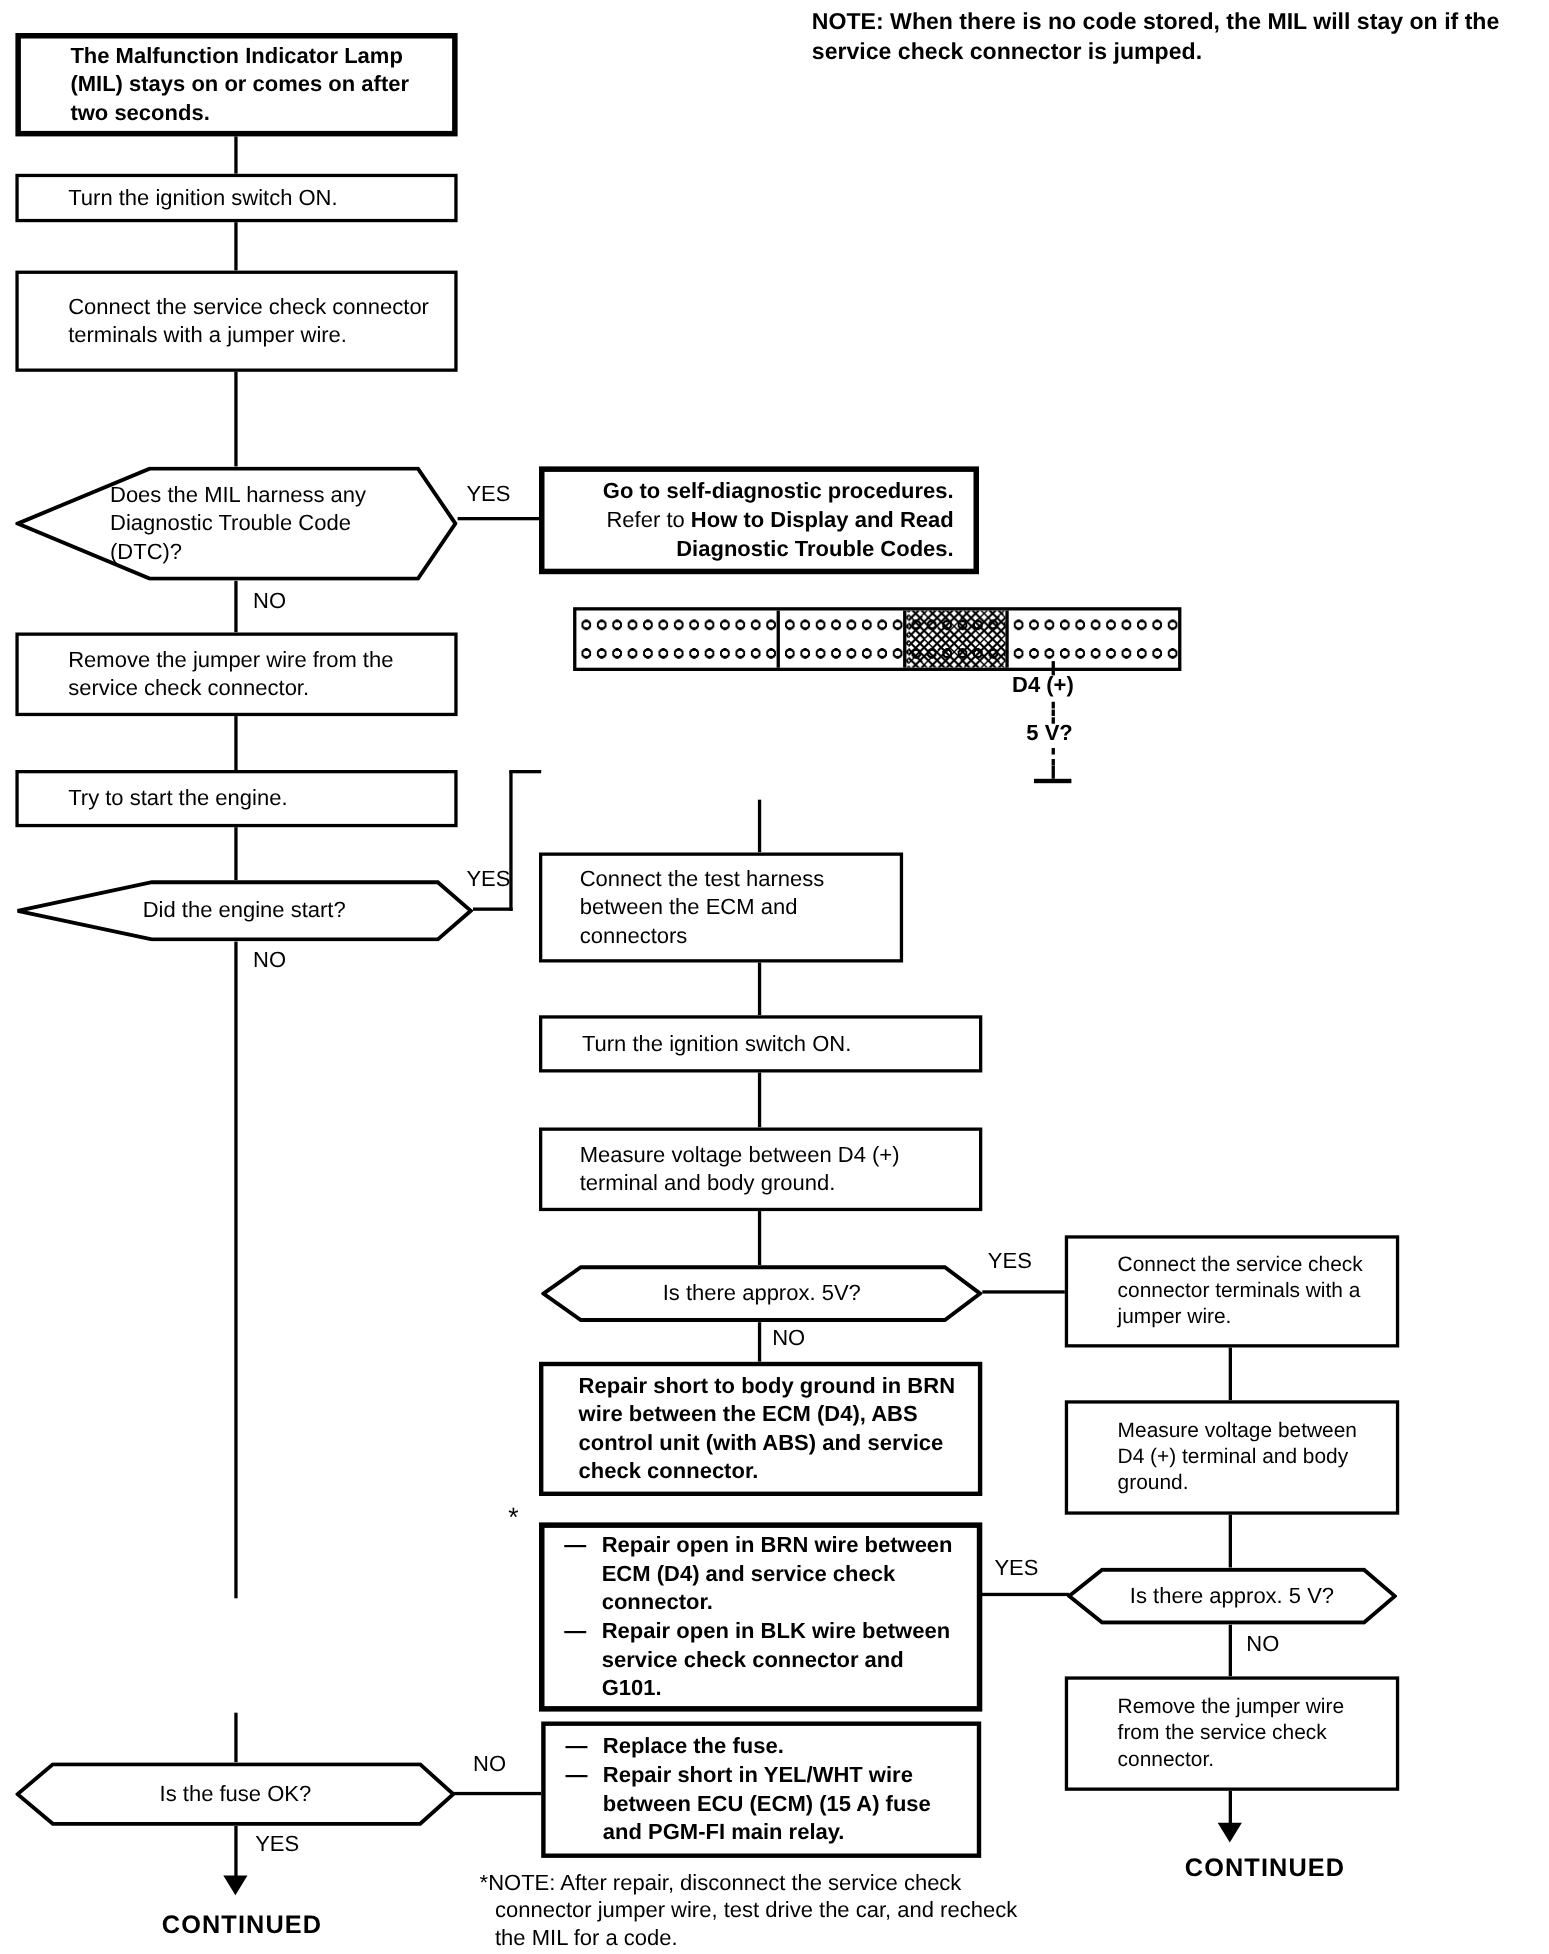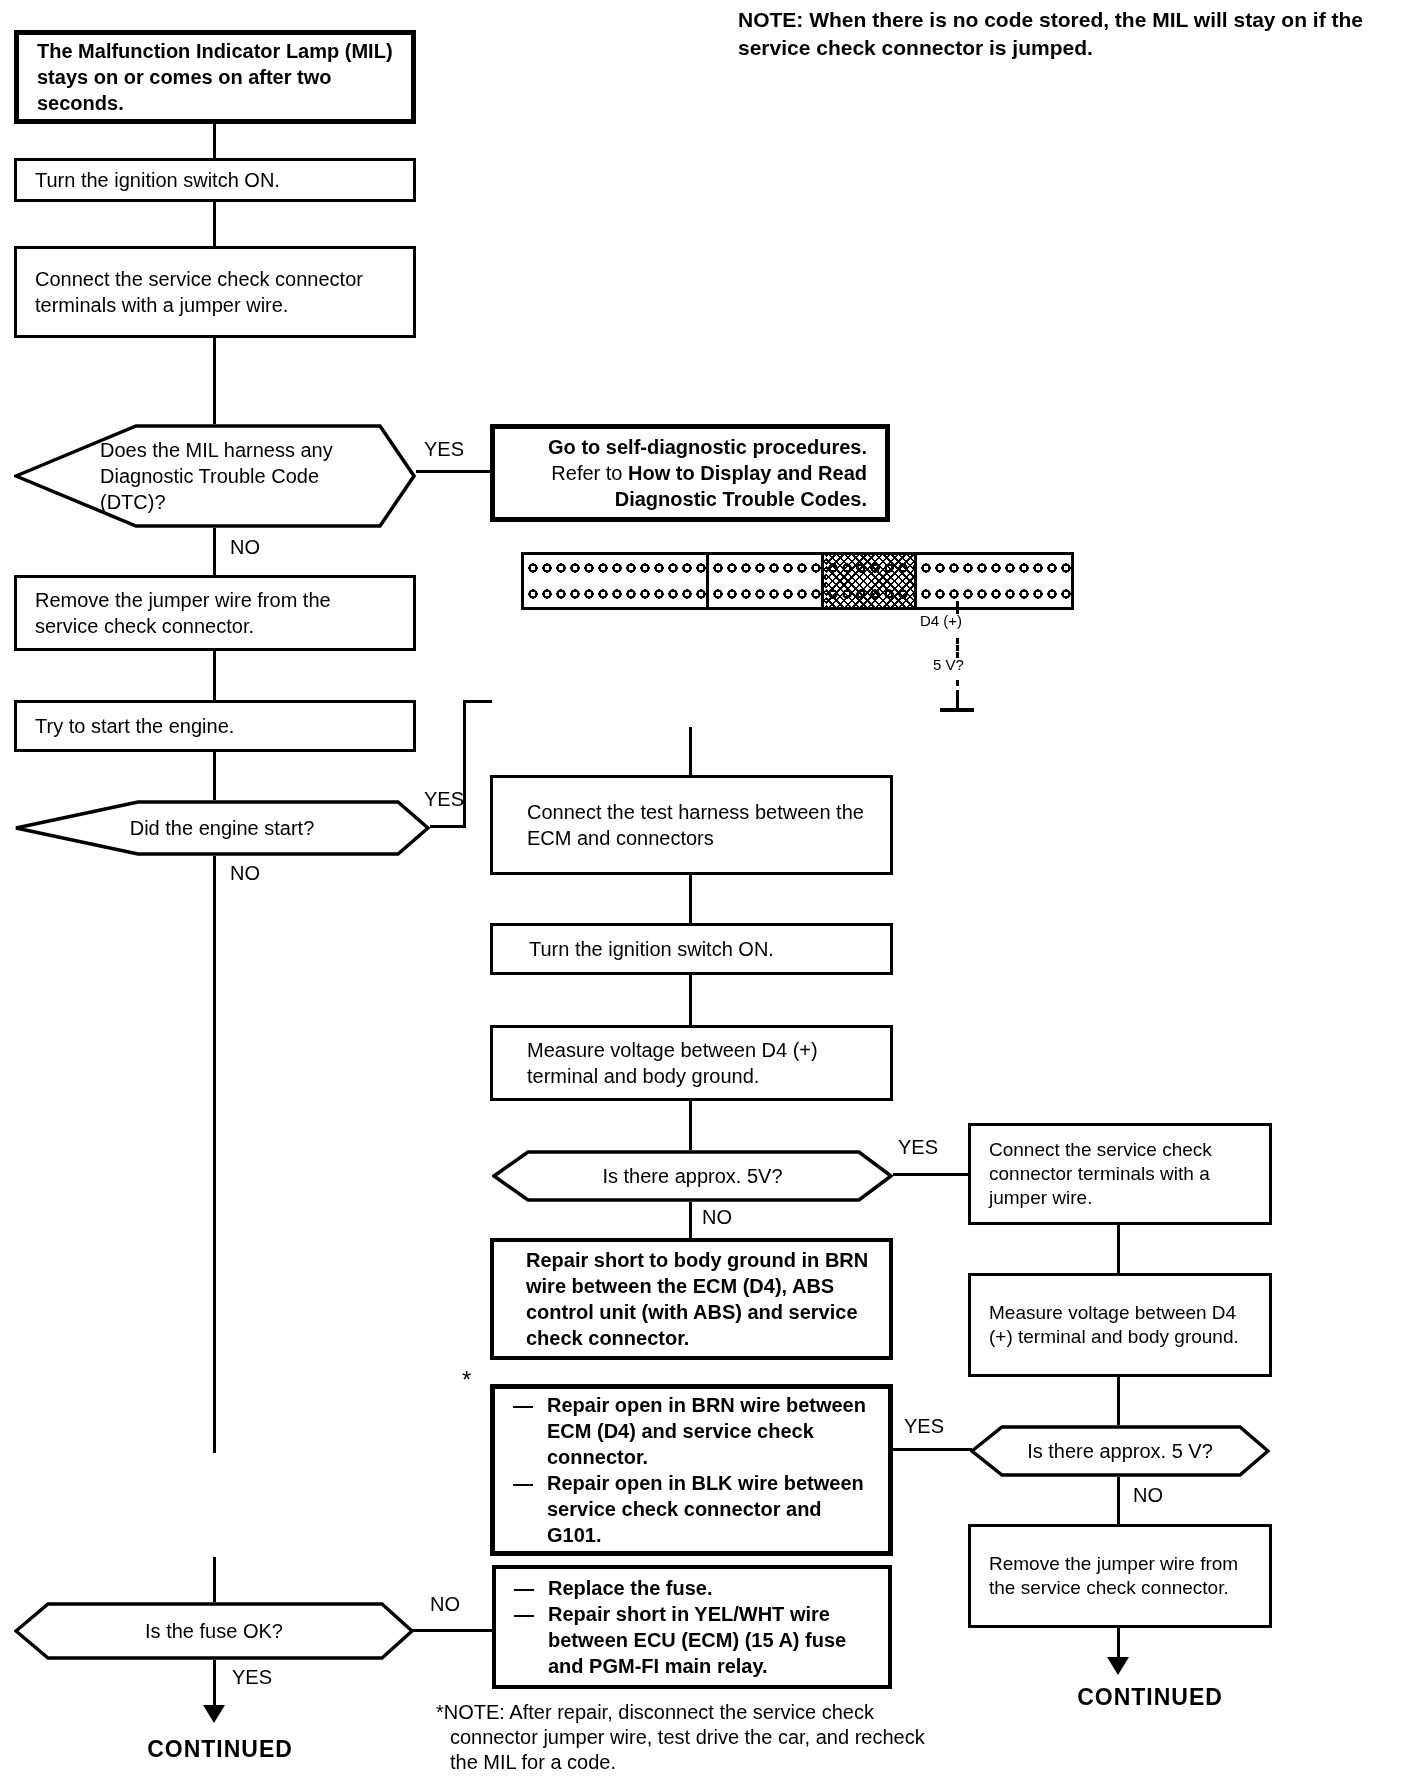--- a/index.html
+++ b/index.html
@@ -5,21 +5,21 @@
   html,body{margin:0;padding:0;background:#ffffff;}
   #canvas{
     position:relative;width:1408px;height:1776px;background:#ffffff;
     font-family:"Liberation Sans",sans-serif;color:#000;overflow:hidden;
   }
   .box{
     position:absolute;background:#fff;border:3px solid #000;
     display:flex;align-items:center;font-size:20px;line-height:26px;
     box-sizing:border-box;
   }
-  .box .txt{padding:4px 18px 4px 18px;}
+  .box .txt{padding:4px 18px 4px 45px;}
   .heavy{border-width:5px;}
   .thick{border-width:4px;}
   .bold{font-weight:700;}
   .rcol{font-size:19px;line-height:24px;}
   .line{position:absolute;background:#000;}
   .dashv{position:absolute;width:0;border-left:3px dashed #000;}
   .lbl{position:absolute;font-weight:400;font-size:20px;white-space:nowrap;}
   .hex{position:absolute;}
   .hex svg{position:absolute;left:0;top:0;width:100%;height:100%;}
   .hex .txt{
@@ -49,21 +49,21 @@
     background-size:14px 26px;background-position:2px 0px;background-repeat:repeat;
   }
   .pinsec + .pinsec{border-left:3px solid #000;}
   .hatch{
     background-image:
       repeating-linear-gradient(45deg,#000 0 1.8px,rgba(0,0,0,0) 1.8px 5.5px),
       repeating-linear-gradient(135deg,#000 0 1.8px,rgba(0,0,0,0) 1.8px 5.5px),
       radial-gradient(circle,#ffffff 0 2.4px,#000000 2.4px 4.6px,rgba(0,0,0,0) 4.8px);
     background-size:auto,auto,14px 26px;
   }
-  .smlbl{position:absolute;font-weight:400;font-size:15px;white-space:nowrap;}
+  .smlbl{position:absolute;font-weight:700;font-size:20px;white-space:nowrap;}
 </style>
 </head>
 <body>
 
 <div id="canvas">
 
   <div class="note" style="left:738px;top:6px;width:644px;font-weight:600;">NOTE:  When there is no code stored, the MIL will stay on if the service check connector is jumped.</div>
 
   <div class="box heavy bold" style="left:14px;top:30px;width:402px;height:94px;">
     <div class="txt">The Malfunction Indicator Lamp (MIL) stays on or comes on after two seconds.</div>
@@ -159,21 +159,21 @@
   <div class="smlbl" style="left:920px;top:612px;">D4 (+)</div>
   <div class="dashv" style="left:956px;top:638px;height:20px;"></div>
   <div class="smlbl" style="left:933px;top:656px;">5 V?</div>
   <div class="dashv" style="left:956px;top:680px;height:16px;"></div>
   <div class="line" style="left:956px;top:696px;width:3px;height:12px;"></div>
   <div class="line" style="left:940px;top:708px;width:34px;height:4px;"></div>
 
 
   <div class="line" style="left:689px;top:727px;width:3px;height:48px;"></div>
 
-  <div class="box" style="left:490px;top:775px;width:403px;height:100px;">
+  <div class="box" style="left:490px;top:775px;width:331px;height:100px;">
     <div class="txt" style="padding-left:34px;">Connect the test harness between the ECM and connectors</div>
   </div>
 
   <div class="line" style="left:689px;top:875px;width:3px;height:48px;"></div>
 
   <div class="box" style="left:490px;top:923px;width:403px;height:52px;">
     <div class="txt" style="padding-left:36px;">Turn the ignition switch ON.</div>
   </div>
 
   <div class="line" style="left:689px;top:975px;width:3px;height:50px;"></div>

